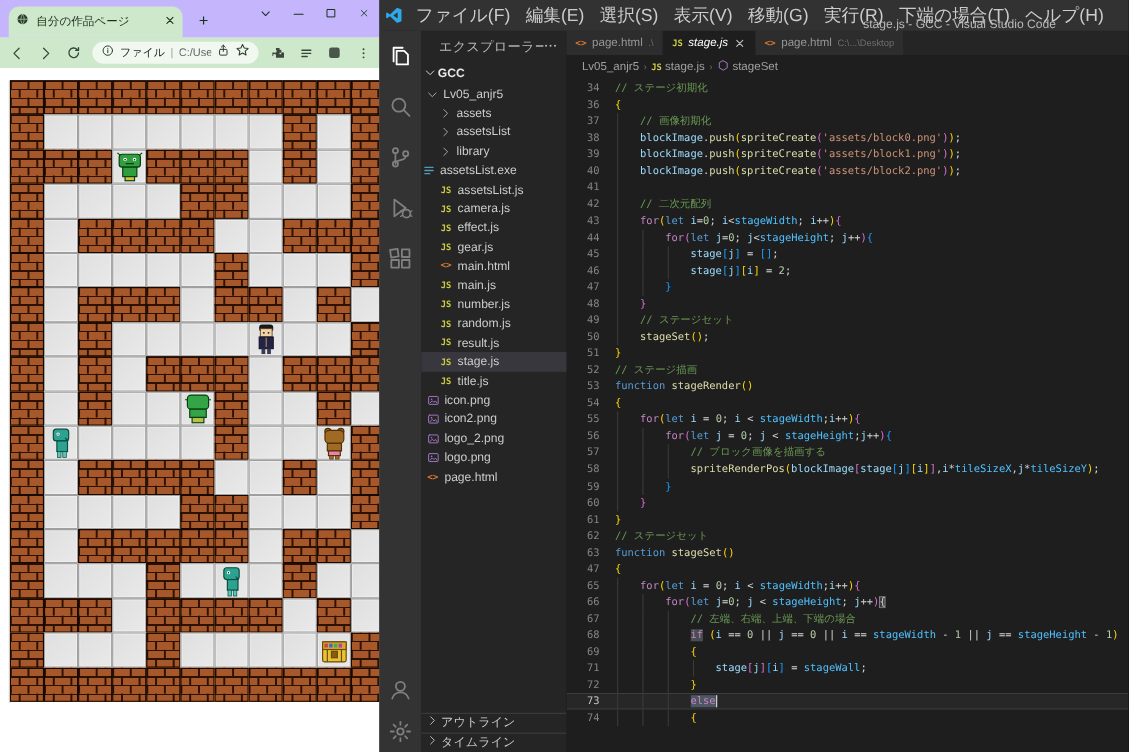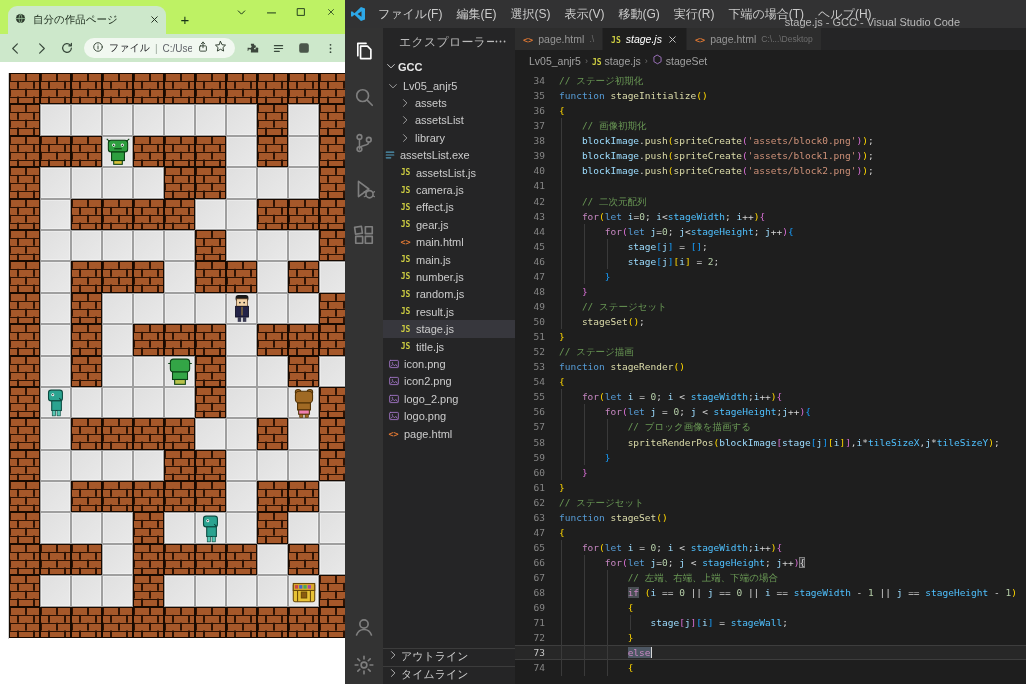--- a/index.html
+++ b/index.html
@@ -2,21 +2,21 @@
 <html><head>
 <meta charset="utf-8">
 <style>
   html,body{margin:0;padding:0;background:#000;}
   *{box-sizing:border-box;}
   body{width:1026px;height:684px;position:relative;overflow:hidden;
        font-family:"Liberation Sans","DejaVu Sans",sans-serif;-webkit-font-smoothing:antialiased;}
 
   
   .browser{position:absolute;left:0;top:0;width:345px;height:684px;background:#fff;}
-  .tabstrip{height:34px;background:#bef264;display:flex;align-items:flex-end;position:relative;}
+  .tabstrip{height:34px;background:#c4b5fd;display:flex;align-items:flex-end;position:relative;}
   .btab{margin-left:8px;width:158px;height:28px;background:#cde8cb;border-radius:9px 9px 0 0;
         display:flex;align-items:center;padding:0 6px;gap:6px;color:#1c2b1c;}
   .btab .t{font-size:10.5px;white-space:nowrap;overflow:hidden;flex:1;}
   .newtab{width:22px;height:22px;margin:0 0 4px 8px;display:flex;align-items:center;justify-content:center;
           color:#173317;font-size:15px;}
   .wctrl{position:absolute;right:6px;top:4px;display:flex;gap:14px;color:#17301a;align-items:center;}
   .wctrl span{display:flex;align-items:center;justify-content:center;width:16px;height:16px;}
   .btoolbar{height:28px;background:#cde8cb;display:flex;align-items:center;padding:0 6px;gap:8px;color:#2d3c2d;}
   .navic{width:18px;height:18px;display:flex;align-items:center;justify-content:center;color:#37473a;}
   .urlpill{flex:1;height:20px;background:#f1f8f0;border-radius:10px;display:flex;align-items:center;
@@ -39,21 +39,21 @@
      background-size:16px 15.7px,16px 15.7px,100% 100%;
      background-position:0 0,8px 7.85px,0 0;
      box-shadow:inset 0 0 0 1px #170900;}
   .ent{position:absolute;width:31px;height:34px;display:flex;align-items:flex-end;justify-content:center;z-index:2;}
 
   
   .vscode{position:absolute;left:345px;top:0;width:681px;height:684px;background:#1e1e1e;color:#cccccc;}
   .titlebar{height:28px;background:#323233;display:flex;align-items:center;position:relative;}
   .vslogo{width:26px;display:flex;align-items:center;justify-content:center;}
   #menubar{display:flex;align-items:center;}
-  .menu-item{font-size:12px;color:#cccccc;padding:0 7px;height:28px;display:flex;align-items:center;white-space:nowrap;}
+  .menu-item{font-size:16px;color:#cccccc;padding:0 7px;height:28px;display:flex;align-items:center;white-space:nowrap;}
   .vstitle{position:absolute;right:66px;top:8px;height:28px;display:flex;align-items:center;
            font-size:11px;color:#b9b9b9;white-space:nowrap;}
   .mainrow{display:flex;height:656px;}
   .activitybar{width:38px;background:#333333;display:flex;flex-direction:column;align-items:center;}
   .ai{height:46px;width:38px;display:flex;align-items:center;justify-content:center;color:#7f7f7f;}
   .ai.active{color:#ffffff;}
   .ai svg{width:22px;height:22px;}
   .abspacer{flex:1;}
   .ai.small{height:38px;}
   .sidebar{width:132px;background:#252526;display:flex;flex-direction:column;font-size:11px;}
@@ -777,24 +777,20 @@
               </svg></span>
             <span>stageSet</span>
           </span>
         </div>
       <div class="codearea" id="code-lines">
           <div class="cl">
             <span class="ln">34</span>
             <span class="lc"><span class="tk c">// ステージ初期化</span></span>
           </div>
           <div class="cl">
-            <span class="ln">35</span>
-            <span class="lc"><span class="tk k">function </span><span class="tk f">stageInitialize</span><span class="tk b1">()</span></span>
-          </div>
-          <div class="cl">
             <span class="ln">36</span>
             <span class="lc"><span class="tk b1">{</span></span>
           </div>
           <div class="cl">
             <span class="ln">37</span>
             <span class="lc"><span class="g" style="left: 2px;"></span><span class="tk o">    </span><span class="tk c">// 画像初期化</span></span>
           </div>
           <div class="cl">
             <span class="ln">38</span>
             <span class="lc"><span class="g" style="left: 2px;"></span><span class="tk o">    </span><span class="tk v">blockImage</span><span class="tk o">.</span><span class="tk f">push</span><span class="tk b1">(</span><span class="tk f">spriteCreate</span><span class="tk b2">(</span><span class="tk s">'assets/block0.png'</span><span class="tk b2">)</span><span class="tk b1">)</span><span class="tk o">;</span></span>

